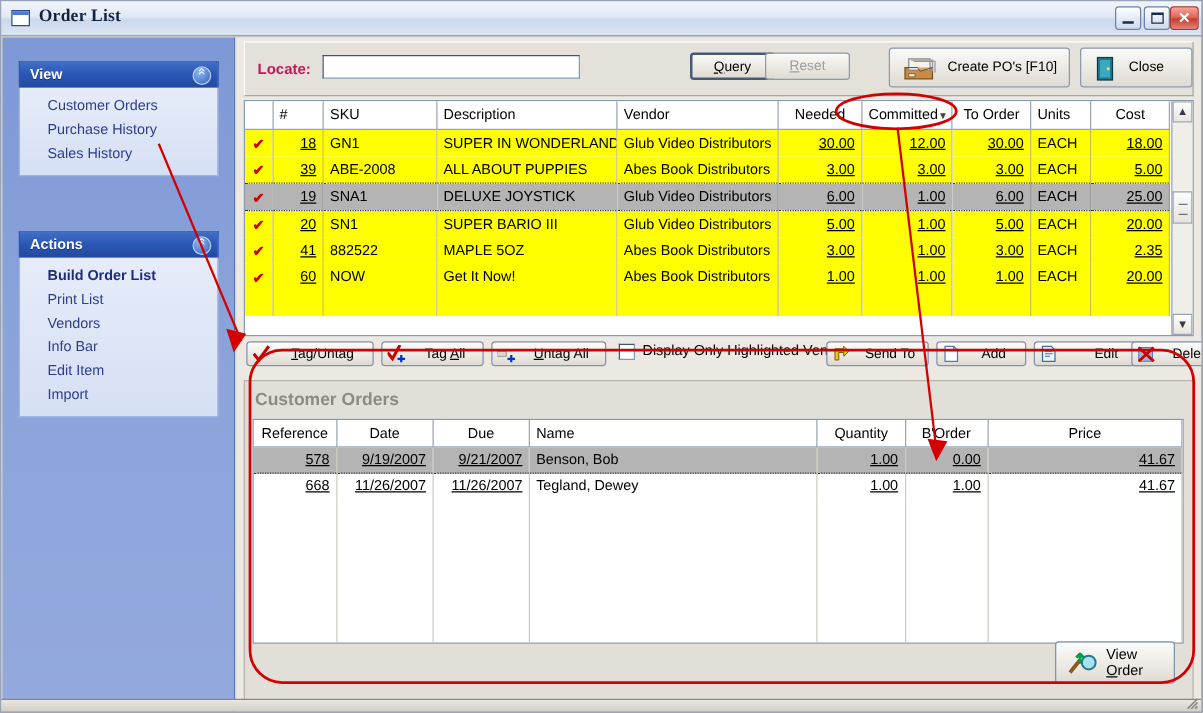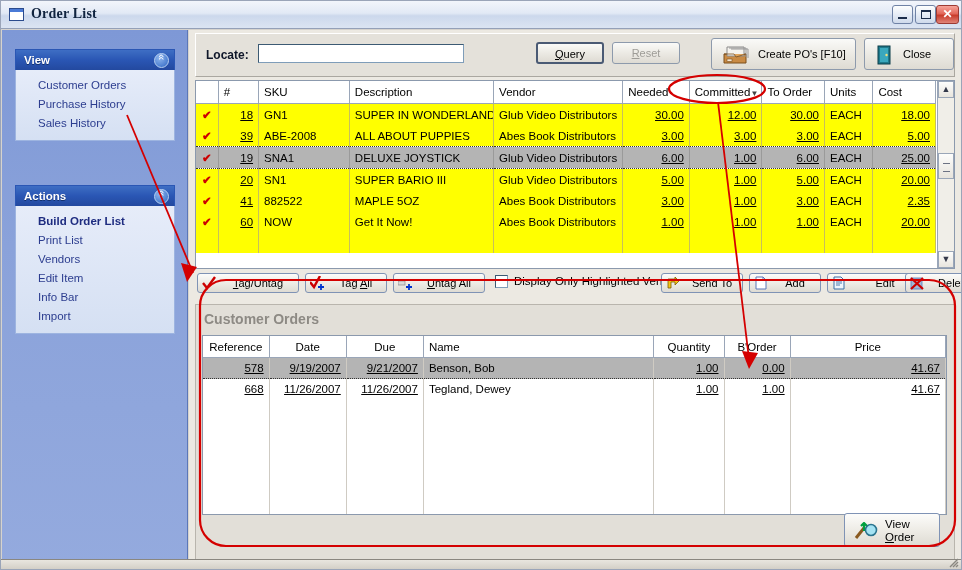--- a/index.html
+++ b/index.html
@@ -89,34 +89,34 @@
     box-sizing:border-box;
   }
 
   
   #topbar{
     position:absolute;left:6px;top:3px;width:760px;height:44px;
     background:#e4e1da;
     border:1px solid #ffffff;border-right-color:#aaa7a0;border-bottom-color:#aaa7a0;
     box-sizing:border-box;
   }
-  #locate-label{position:absolute;left:10px;top:14px;font-weight:bold;font-size:12px;color:#0f172a;}
+  #locate-label{position:absolute;left:10px;top:14px;font-weight:bold;font-size:12px;color:#be185d;}
   #locate-input{
     position:absolute;left:62px;top:10px;width:206px;height:19px;
     background:#fff;border:1px solid #7f9db9;border-top-color:#3c5a73;border-left-color:#3c5a73;
     box-sizing:border-box;font-family:"Liberation Sans",sans-serif;font-size:11px;padding:2px 3px;
     outline:none;
   }
   .btn3d{
     position:absolute;box-sizing:border-box;
     background:linear-gradient(to bottom,#fafaf8,#eceae4 50%,#dedbd3);
     border:1px solid #8d9aac;border-radius:3px;
     font-size:11px;color:#000;text-align:center;cursor:default;
   }
-  #btn-query{left:340px;top:8px;width:68px;height:22px;line-height:20px;border:2px solid #4a5a74;}
+  #btn-query{left:356px;top:8px;width:68px;height:22px;line-height:20px;border:2px solid #4a5a74;}
   #btn-reset{left:416px;top:8px;width:68px;height:22px;line-height:20px;color:#9e9c97;}
   #btn-createpo{
     left:515px;top:4px;width:145px;height:32px;line-height:30px;text-align:left;padding-left:46px;
   }
   #btn-closewin{
     left:668px;top:4px;width:90px;height:32px;line-height:30px;text-align:left;padding-left:38px;
   }
   .u{text-decoration:underline;}
   #po-icon{
     position:absolute;left:10px;top:6px;width:28px;height:20px;
@@ -128,21 +128,21 @@
     position:absolute;left:6px;top:50px;width:760px;height:189px;
     background:#fff;border:1px solid #8b99ad;box-sizing:border-box;
     overflow:hidden;
   }
   table.grid{border-collapse:collapse;width:740px;table-layout:fixed;font-size:11.5px;}
   table.grid th{
     height:22px;background:#fff;font-weight:normal;text-align:left;
     border-right:1px solid #9aa6b8;border-bottom:1px solid #9aa6b8;
     padding:0 5px;font-size:11.5px;color:#000;white-space:nowrap;
   }
-  table.grid th.num{text-align:left;}
+  table.grid th.num{text-align:center;}
   table.grid td{
     height:21px;border-right:1px solid #c8bf5a;padding:0 5px;white-space:nowrap;
     font-size:11.5px;overflow:hidden;
   }
   tr.r{background:#ffff00;}
   tr.r.sel{background:#b4b4b4;}
   tr.r.sel td{border-right-color:#9a9a9a;}
   td.chk{text-align:center;padding:0;color:#cc0000;font-weight:bold;font-size:12px;}
   td.num{text-align:right;text-decoration:underline;}
   .sel td{border-top:1px dotted #333;border-bottom:1px dotted #333;}
@@ -267,22 +267,22 @@
 
     <div class="panel" style="top:155px;">
       <div class="panel-head">
         <div class="ptitle">Actions</div>
         <div class="chev"></div>
       </div>
       <div class="panel-body">
         <div class="panel-item bold">Build Order List</div>
         <div class="panel-item">Print List</div>
         <div class="panel-item">Vendors</div>
+        <div class="panel-item">Info Bar</div>
         <div class="panel-item">Edit Item</div>
-        <div class="panel-item">Info Bar</div>
         <div class="panel-item">Import</div>
       </div>
     </div>
 
   </div>
 
   <div id="content">
 
     <div id="topbar">
       <div id="locate-label">Locate:</div>

